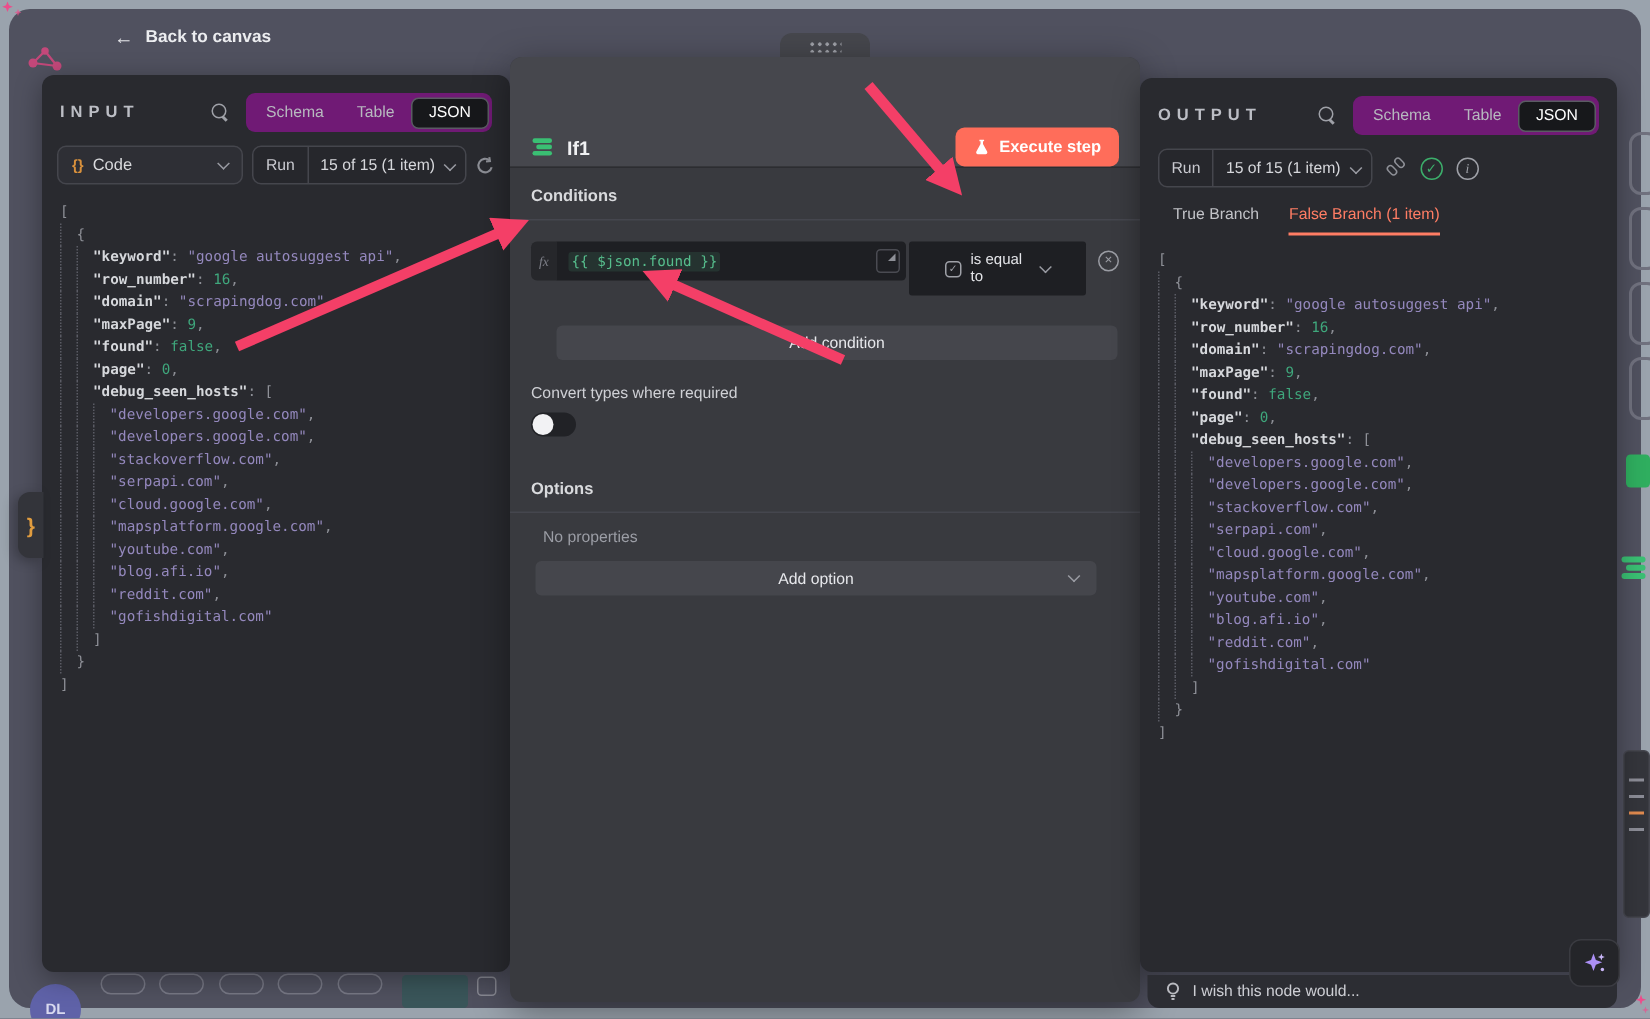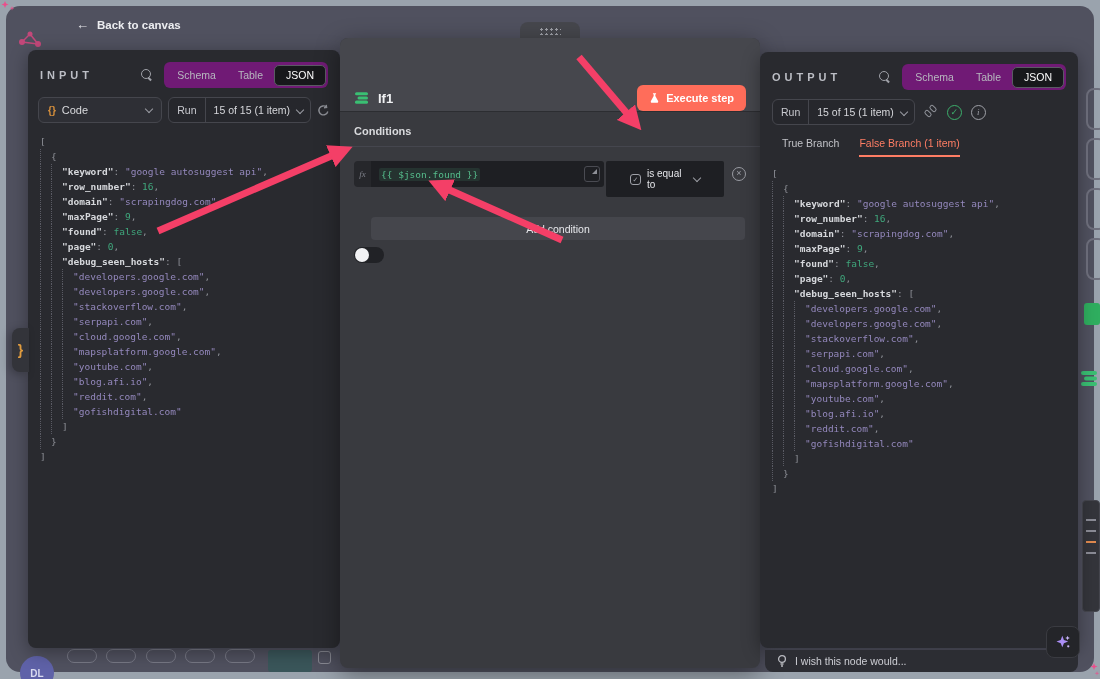--- a/index.html
+++ b/index.html
@@ -272,23 +272,32 @@
             </div>
           </div>
           <span class="rmv">
               <span class="circx">×</span>
             </span>
         </div>
         <button class="bigbtn">
             <span>Add condition</span>
           </button>
       </div>
+      <div class="paramlbl">Convert types where required</div>
       <div class="toggle">
           <span class="knob"></span>
         </div>
+      <div class="optsec">
+        <div class="secrow"><span class="seclbl">Options</span></div>
+        <div class="noprops">No properties</div>
+        <button class="bigbtn addopt">
+          <span>Add option</span>
+          <span class="chev"></span>
+        </button>
+      </div>
     </div>
   </div>
 
   <div id="output-panel" class="panel">
     <div class="phead">
       <span class="ptitle">OUTPUT</span>
       <span class="sp"></span>
       <span class="search icbtn"></span>
       <div class="seg">
         <span class="si">Schema</span>

